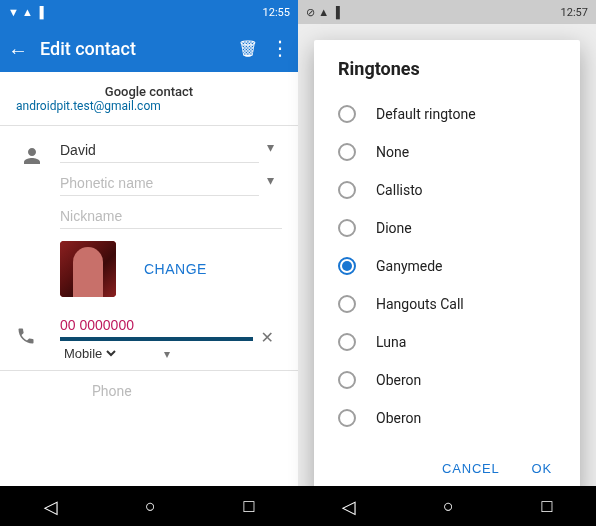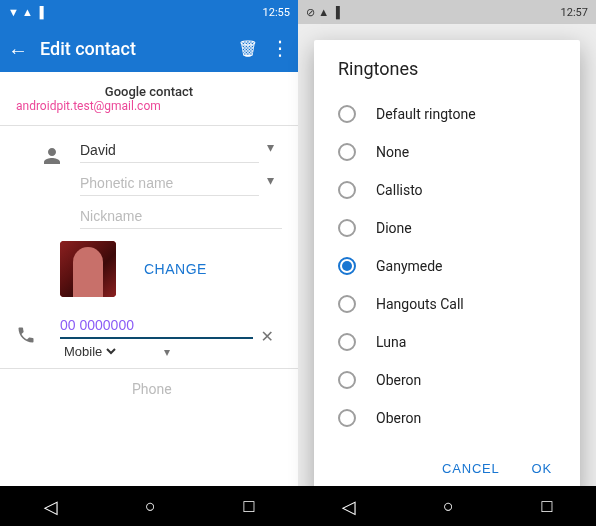--- a/index.html
+++ b/index.html
@@ -73,34 +73,33 @@
 
     .contact-info .contact-type {
       font-size: 13px;
       color: #333;
       font-weight: 500;
       text-align: center;
     }
 
     .contact-info .contact-email {
       font-size: 12px;
-      color: #ec4899;
+      color: #0369a1;
     }
 
     .form-area {
       background: white;
       flex: 1;
       overflow: hidden;
     }
 
     .form-row {
       display: flex;
       align-items: flex-start;
       padding: 4px 16px;
-      margin-left: 20px;
     }
 
     .form-row .icon-col {
       width: 32px;
       display: flex;
       justify-content: center;
       padding-top: 16px;
       color: #757575;
       font-size: 18px;
     }
@@ -201,25 +200,25 @@
       font-size: 18px;
     }
 
     .phone-fields {
       flex: 1;
       padding-left: 12px;
     }
 
     .phone-number {
       border: none;
-      border-bottom: 2px solid #0c4a6e;
+      border-bottom: 4px solid #0c4a6e;
       width: 100%;
       padding: 8px 0 4px;
       font-size: 14px;
-      color: #8b5cf6;
+      color: #be185d;
       background: transparent;
       outline: none;
     }
 
     .phone-type-row {
       display: flex;
       align-items: center;
       padding: 4px 0;
       gap: 45px;
     }
@@ -235,21 +234,20 @@
     .clear-btn {
       color: #757575;
       font-size: 16px;
       padding: 8px;
     }
 
     .add-phone-row {
       display: flex;
       align-items: center;
       padding: 4px 16px;
-      margin-left: 40px;
     }
 
     .add-phone-label {
       padding-left: 44px;
       font-size: 14px;
       color: #bbb;
       padding-top: 8px;
       padding-bottom: 8px;
     }
 
@@ -314,21 +312,21 @@
       right: 16px;
       background: white;
       border-radius: 2px;
       box-shadow: 0 8px 24px rgba(0,0,0,0.3);
       overflow: hidden;
     }
 
     .dialog-title {
       padding: 18px 24px 8px;
       font-size: 18px;
-      font-weight: 400;
+      font-weight: 700;
       color: #212121;
     }
 
     .ringtone-list {
       padding: 8px 0;
     }
 
     .ringtone-item {
       display: flex;
       align-items: center;

